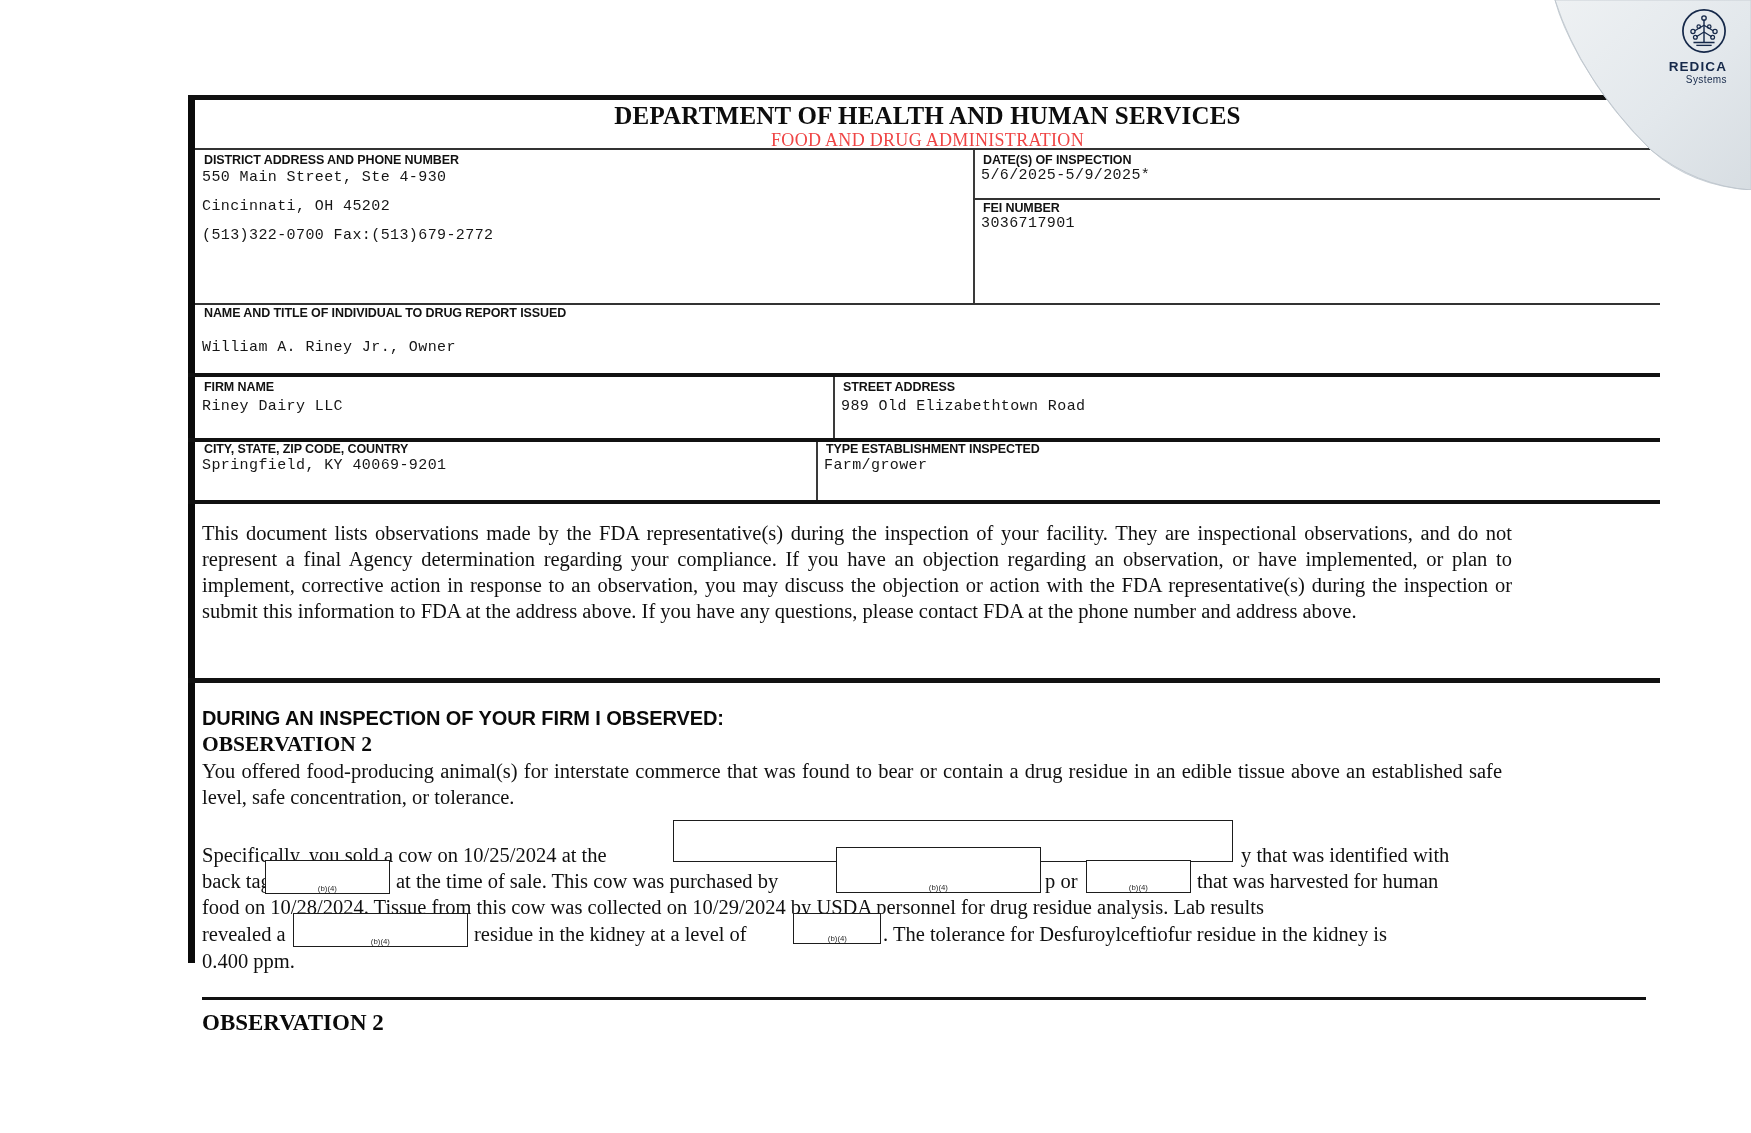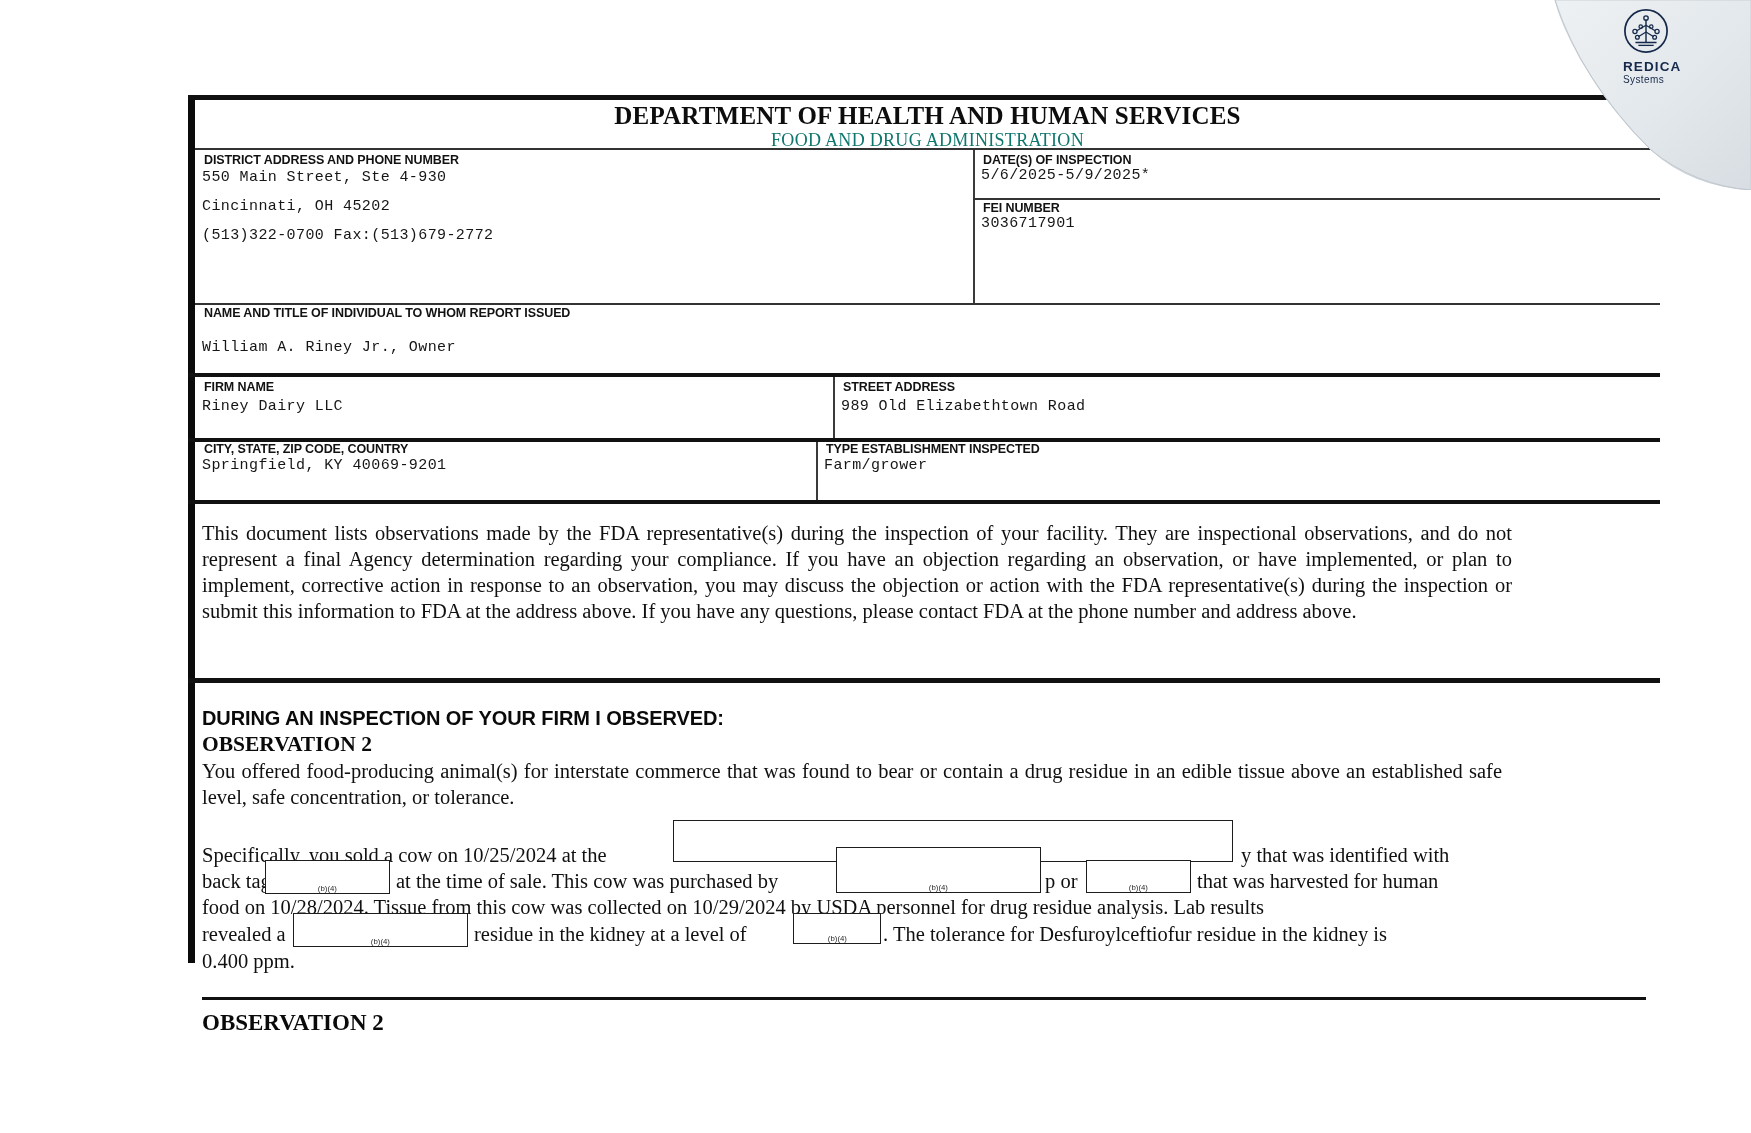--- a/index.html
+++ b/index.html
@@ -74,21 +74,21 @@
     font-size: 25px;
     letter-spacing: 0.2px;
     line-height: 28px;
     color: #0d0d0d;
     margin-top: 2px;
   }
   #fda-subtitle {
     font-family: "Liberation Serif", serif;
     font-size: 18px;
     line-height: 20px;
-    color: #0f766e;
+    color: #ef4444;
     letter-spacing: 0.3px;
   }
 
   
   .field-label {
     position: absolute;
     font-family: "Liberation Sans", sans-serif;
     font-size: 12.5px;
     font-weight: 600;
     letter-spacing: -0.1px;
@@ -164,24 +164,24 @@
     right: 0;
     top: 0;
     width: 240px;
     height: 190px;
     pointer-events: none;
   }
 
   
   #redica-logo {
     position: absolute;
-    right: 32px;
+    right: 24px;
     top: 8px;
     width: 96px;
-    text-align: left;
+    text-align: right;
     color: #16294a;
   }
   #redica-wordmark {
     font-family: "Liberation Sans", sans-serif;
     font-weight: bold;
     font-size: 13.5px;
     letter-spacing: 1.1px;
     color: #16294a;
     line-height: 15px;
     margin-top: 1px;
@@ -218,21 +218,21 @@
   <div class="field-value" style="left:14px; top:132px;">(513)322-0700 Fax:(513)679-2772</div>
 
   <div class="field-label" style="left:795px; top:58px;">DATE(S) OF INSPECTION</div>
   <div class="field-value" style="left:793px; top:72px;">5/6/2025-5/9/2025*</div>
 
   <div class="hrule-thin" style="left:785px; top:103px;"></div>
   <div class="field-label" style="left:795px; top:106px;">FEI NUMBER</div>
   <div class="field-value" style="left:793px; top:120px;">3036717901</div>
 
   <div class="hrule-thin" style="top:208px;"></div>
-  <div class="field-label" style="left:16px; top:211px;">NAME AND TITLE OF INDIVIDUAL TO WHOM REPORT ISSUED</div>
+  <div class="field-label" style="left:16px; top:211px;">NAME AND TITLE OF INDIVIDUAL TO DRUG REPORT ISSUED</div>
   <div class="field-value" style="left:14px; top:244px;">William A. Riney Jr., Owner</div>
 
   <div class="hrule-heavy" style="top:278px; height:4px;"></div>
   <div class="vrule-thin" style="left:645px; top:282px; height:61px;"></div>
 
   <div class="field-label" style="left:16px; top:285px;">FIRM NAME</div>
   <div class="field-value" style="left:14px; top:303px;">Riney Dairy LLC</div>
 
   <div class="field-label" style="left:655px; top:285px;">STREET ADDRESS</div>
   <div class="field-value" style="left:653px; top:303px;text-align:center;">989 Old Elizabethtown Road</div>

